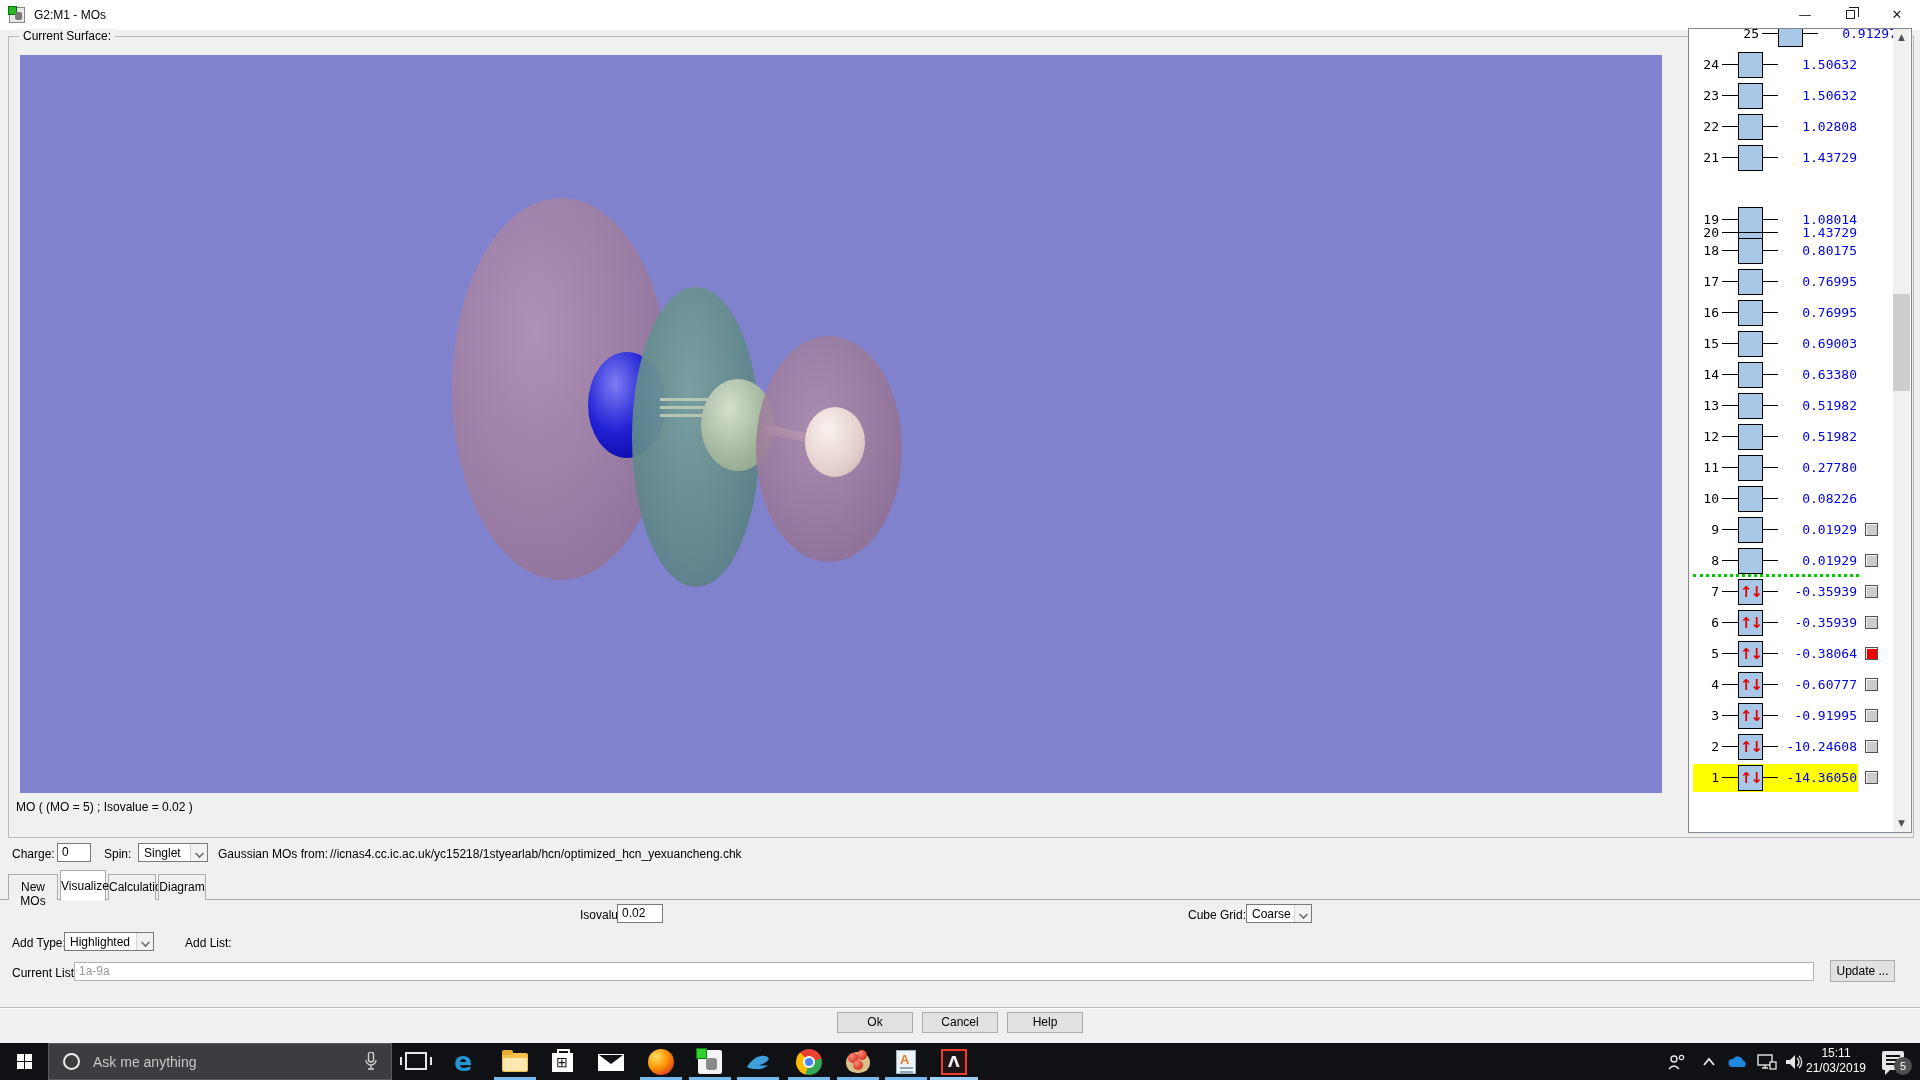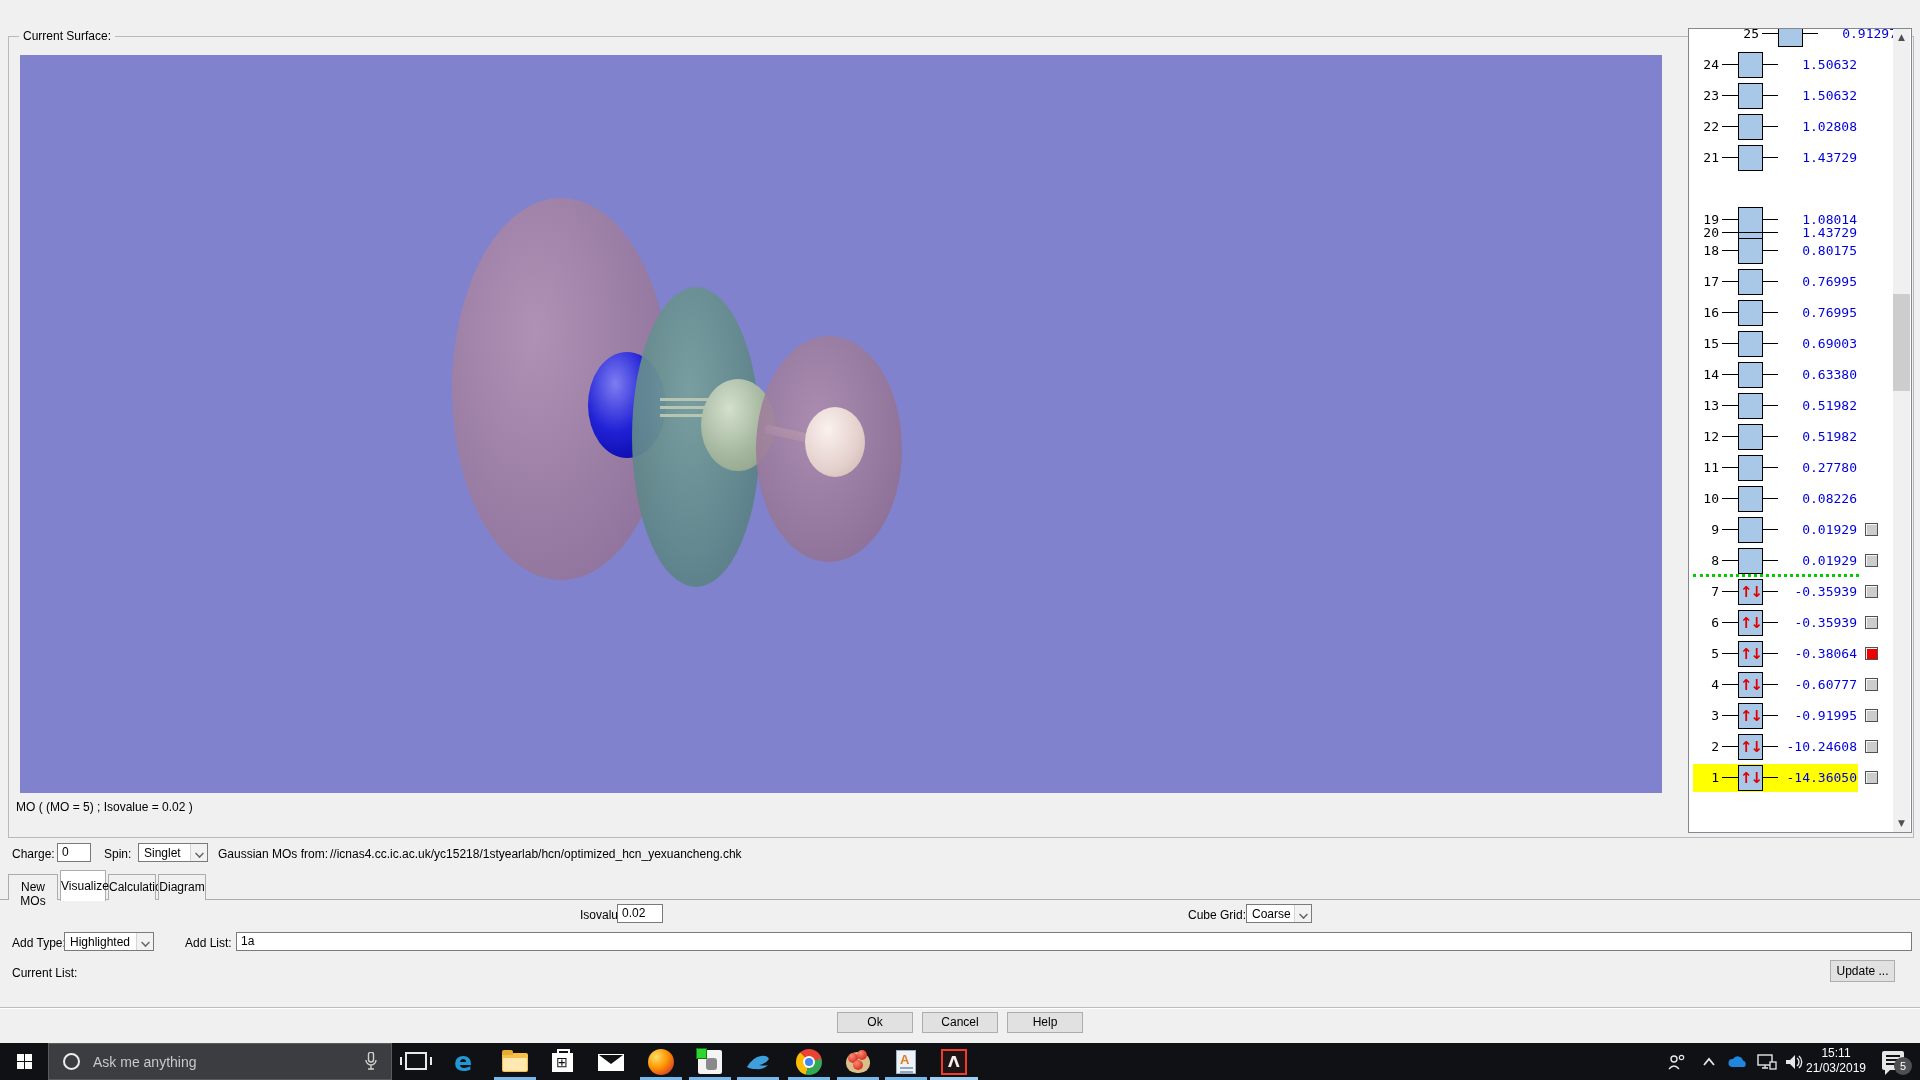--- a/index.html
+++ b/index.html
@@ -110,20 +110,29 @@
   .notif { position:absolute; left:1882px; top:8px; width:22px; height:19px; background:#e6e6e6; border-radius:2px; }
   .notif::before { content:""; position:absolute; left:3px; bottom:-5px; border-left:6px solid #e6e6e6; border-bottom:6px solid transparent; }
   .notif-lines { position:absolute; left:4px; top:4px; width:14px; height:2px; background:#101114; box-shadow:0 4px 0 #101114, 0 8px 0 #101114; }
   .badge { position:absolute; left:1894px; top:14px; width:18px; height:18px; background:#4f4f52; border-radius:50%; color:#fff; font-size:11px; text-align:center; line-height:18px; }
 </style>
 </head>
 <body>
 
 <div class="screen">
 
+  <div class="titlebar">
+    <span class="titlebar-icon"></span>
+    <span class="title-text">G2:M1 - MOs</span>
+    <span class="win-btn win-min">—</span>
+    <span class="win-btn win-max">
+        <span class="restore-glyph"></span>
+      </span>
+    <span class="win-btn win-close">✕</span>
+  </div>
 
   <div class="group-box">
     <span class="group-label">Current Surface:</span>
   </div>
 
   <div class="viewport">
     <div class="lobe lobe-left"></div>
     <div class="atom atom-n"></div>
     <div class="lobe lobe-mid"></div>
     <div class="bond3" style="top:343px"></div>
@@ -356,23 +365,23 @@
     <span class="val">Coarse</span>
     <span class="arrow-box"></span>
   </span>
 
   <span class="lbl" style="left:12px; top:936px">Add Type:</span>
   <span class="combo" style="left:64px; top:932px; width:90px; height:19px">
     <span class="val">Highlighted</span>
     <span class="arrow-box"></span>
   </span>
   <span class="lbl" style="left:185px; top:936px">Add List:</span>
-  <span class="field" style="left:236px; top:932px; width:1676px; height:19px">1a</span>
 
   <span class="lbl" style="left:12px; top:966px">Current List:</span>
+  <span class="field" style="left:74px; top:962px; width:1740px; height:19px; color:#9a9a9a; border-color:#b2b2b2">1a-9a</span>
   <span class="update-btn" style="left:1830px; top:960px; width:65px; height:22px; line-height:20px">Update ...</span>
 
   <div class="hsep"></div>
 
   <span class="dlg-btn" style="left:837px; top:1012px; width:76px; height:21px; line-height:19px">Ok</span>
   <span class="dlg-btn" style="left:922px; top:1012px; width:76px; height:21px; line-height:19px">Cancel</span>
   <span class="dlg-btn" style="left:1007px; top:1012px; width:76px; height:21px; line-height:19px">Help</span>
 
   <div class="taskbar">
     <div class="tb-slot" style="left:0; width:48px">

